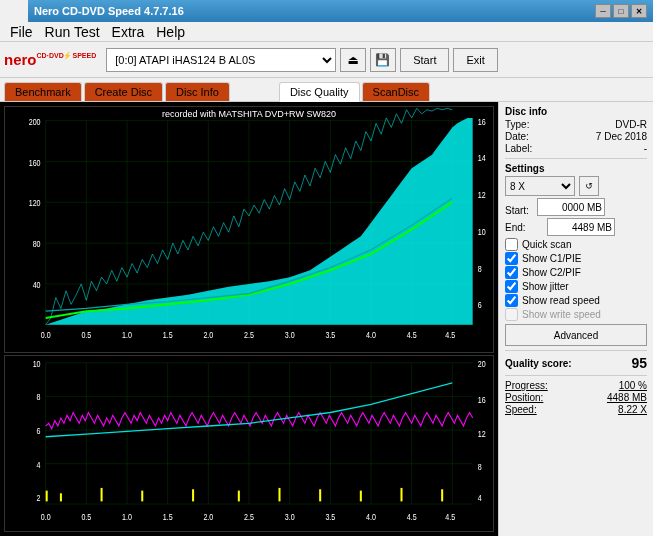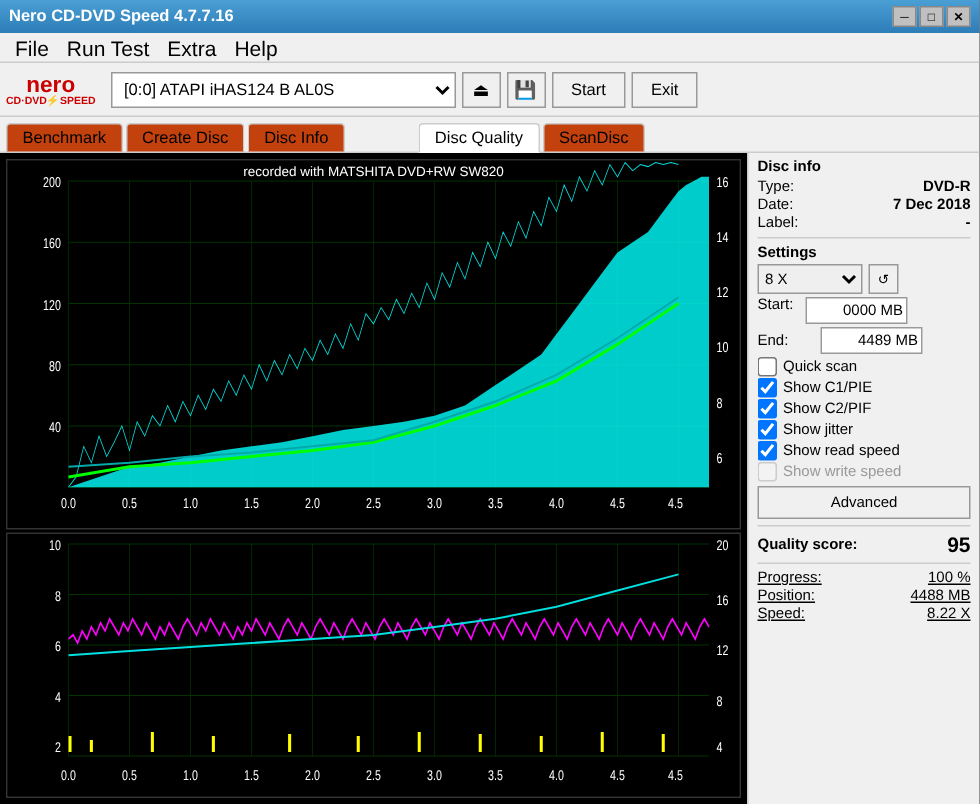--- a/index.html
+++ b/index.html
@@ -1,31 +1,31 @@
 <!DOCTYPE html>
 <html><head>
   <meta charset="utf-8">
   <style>
     * { margin: 0; padding: 0; box-sizing: border-box; }
     body { width: 653px; height: 536px; font-family: 'Segoe UI', Tahoma, sans-serif; font-size: 11px; background: #f0f0f0; overflow: hidden; }
     
     
-    .titlebar { background: linear-gradient(to bottom, #4a9fd4, #2d7db8); height: 22px; display: flex; align-items: center; padding: 0 6px; color: white; font-size: 11px; font-weight: bold; }
+    .titlebar { background: linear-gradient(to bottom, #4a9fd4, #2d7db8); height: 22px; display: flex; align-items: center; padding: 0 6px; color: white; font-size: 11px; font-weight: bold; margin-left: 28px; }
     .titlebar-title { flex: 1; }
     .titlebar-buttons { display: flex; gap: 2px; }
     .titlebar-btn { width: 16px; height: 14px; background: #c0c0c0; border: 1px solid #888; font-size: 8px; display: flex; align-items: center; justify-content: center; cursor: pointer; color: #000; }
     
     
     .menubar { background: #f0f0f0; height: 20px; display: flex; align-items: center; padding: 0 4px; border-bottom: 1px solid #ccc; font-size: 14px; }
     .menubar-item { padding: 2px 6px; cursor: pointer; }
     
     
     .toolbar { background: #f0f0f0; height: 36px; display: flex; align-items: center; padding: 2px 4px; border-bottom: 1px solid #ccc; gap: 4px; }
     .logo-area { display: flex; align-items: center; margin-right: 6px; }
-    .logo-container { display: flex; flex-direction: column; line-height: 1; align-items: center; }
+    .logo-container { display: flex; flex-direction: row; line-height: 1; }
     .drive-select { height: 24px; width: 230px; font-size: 11px; border: 1px solid #999; background: white; padding: 1px 4px; }
     .toolbar-icon-btn { width: 26px; height: 24px; background: #f0f0f0; border: 1px solid #999; display: flex; align-items: center; justify-content: center; cursor: pointer; font-size: 12px; }
     .start-btn { height: 24px; padding: 0 12px; background: #f0f0f0; border: 1px solid #999; cursor: pointer; font-size: 11px; }
     .exit-btn { height: 24px; padding: 0 12px; background: #f0f0f0; border: 1px solid #999; cursor: pointer; font-size: 11px; }
     
     
     .tabs { background: #f0f0f0; height: 24px; display: flex; align-items: flex-end; padding: 0 4px; border-bottom: 1px solid #ccc; }
     .tab { padding: 3px 10px; border: 1px solid #ccc; border-bottom: none; background: #c2410c; cursor: pointer; font-size: 11px; margin-right: 2px; border-radius: 3px 3px 0 0; }
     .tab.active { background: white; border-bottom: 1px solid white; margin-bottom: -1px; z-index: 1; margin-left: 47px; }
     
@@ -41,21 +41,21 @@
     
     
     .chart-bottom { position: relative; flex: 1; border: 1px solid #333; background: #000; overflow: hidden; margin-top: 2px; }
     
     
     .stats-area { width: 155px; background: #f0f0f0; padding: 4px 6px; border-left: 1px solid #ccc; overflow-y: auto; font-size: 10px; }
     
     .stats-section-title { font-weight: bold; font-size: 10px; margin-bottom: 2px; color: #000; }
     .stats-row { display: flex; justify-content: space-between; margin-bottom: 1px; font-size: 10px; }
     .stats-label { color: #000; }
-    .stats-value { color: #000; font-weight: bold; }
+    .stats-value { color: #000; font-weight: normal; }
     
     .divider { height: 1px; background: #ccc; margin: 4px 0; }
     .settings-row { display: flex; align-items: center; gap: 4px; margin-bottom: 2px; }
     .speed-select { width: 70px; height: 20px; font-size: 10px; border: 1px solid #999; }
     
     .input-field { width: 68px; height: 18px; font-size: 10px; border: 1px solid #999; text-align: right; padding-right: 2px; }
     
     .checkbox-row { display: flex; align-items: center; gap: 4px; margin-bottom: 1px; font-size: 10px; }
     .checkbox-row input[type="checkbox"] { margin: 0; }
     
@@ -264,21 +264,21 @@
     
     <div class="stats-section-title">Settings</div>
     
     <div class="settings-row">
       <select class="speed-select">
         <option>8 X</option>
       </select>
       <div class="toolbar-icon-btn" style="width:20px;height:20px;font-size:9px;">↺</div>
     </div>
     
-    <div style="display:flex;align-items:flex-start;gap:2px;margin-bottom:2px;">
+    <div style="display:flex;align-items:flex-end;gap:2px;margin-bottom:2px;">
       <span style="font-size:10px;width:30px;">Start:</span>
       <input type="text" class="input-field" style="width: 68px;" value="0000 MB">
     </div>
     <div style="display:flex;align-items:center;gap:12px;margin-bottom:2px;">
       <span style="font-size:10px;width:30px;">End:</span>
       <input type="text" class="input-field" style="width: 68px;" value="4489 MB">
     </div>
     
     <div class="checkbox-row">
       <input type="checkbox" style="">

